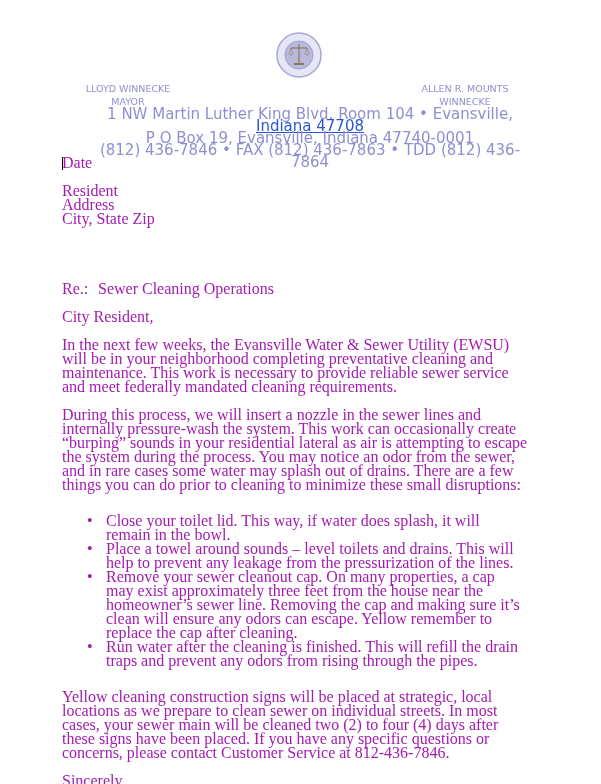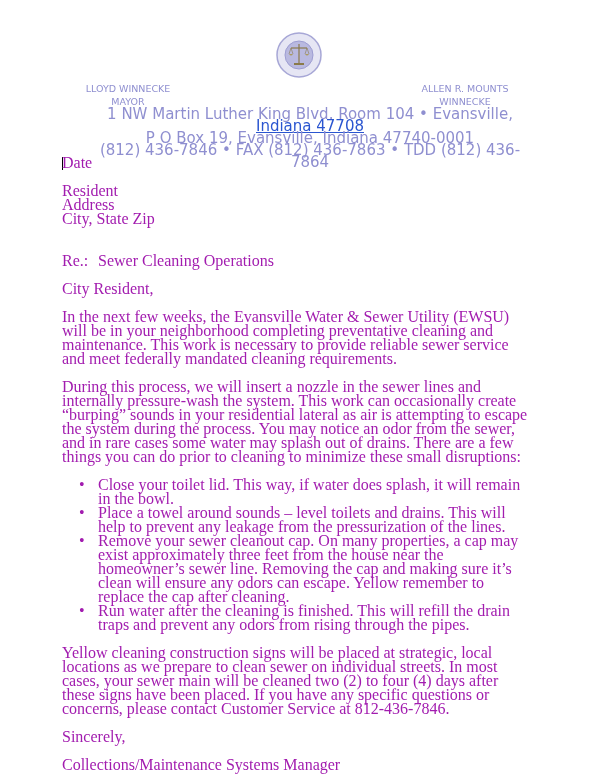--- a/index.html
+++ b/index.html
@@ -14,22 +14,22 @@
   .lh-right { left: 405px; top: 82px; width: 120px; }
   .lh-addr { left: 90px; top: 108px; width: 440px; font-size: 15px; line-height: 12px; }
   .lh-addr .link { color: #2a55d0; text-decoration: underline; }
 
   
   .body { position: absolute; left: 62px; top: 156px; width: 470px; font-family: Liberation Serif, serif; font-size: 16px; line-height: 14px; color: #a21caf; }
   .body p { margin: 0; }
   .gap { height: 14px; }
   .gap2 { height: 28px; }
   .caret { display: inline-block; width: 1px; height: 13px; background: #000; vertical-align: -2px; margin-right: -1px; }
-  .re-label { display: inline-block; width: 36px; }
-  ul.bullets { margin: 0; padding: 0; list-style: none; }
+  .re-label { display: inline-block; width: 36px; margin-top: 28px; }
+  ul.bullets { margin: 8px; padding: 0; list-style: none; }
   ul.bullets li { position: relative; padding-left: 36px; }
   ul.bullets li::before { content: "\2022"; position: absolute; left: 17px; top: 0; }
 </style>
 </head>
 <body>
 
 <div class="page">
 
   <svg class="seal" viewBox="0 0 58 46">
     <circle cx="29" cy="23" r="22" fill="#e6e6f4" stroke="#a7a7d6" stroke-width="1.5"></circle>

